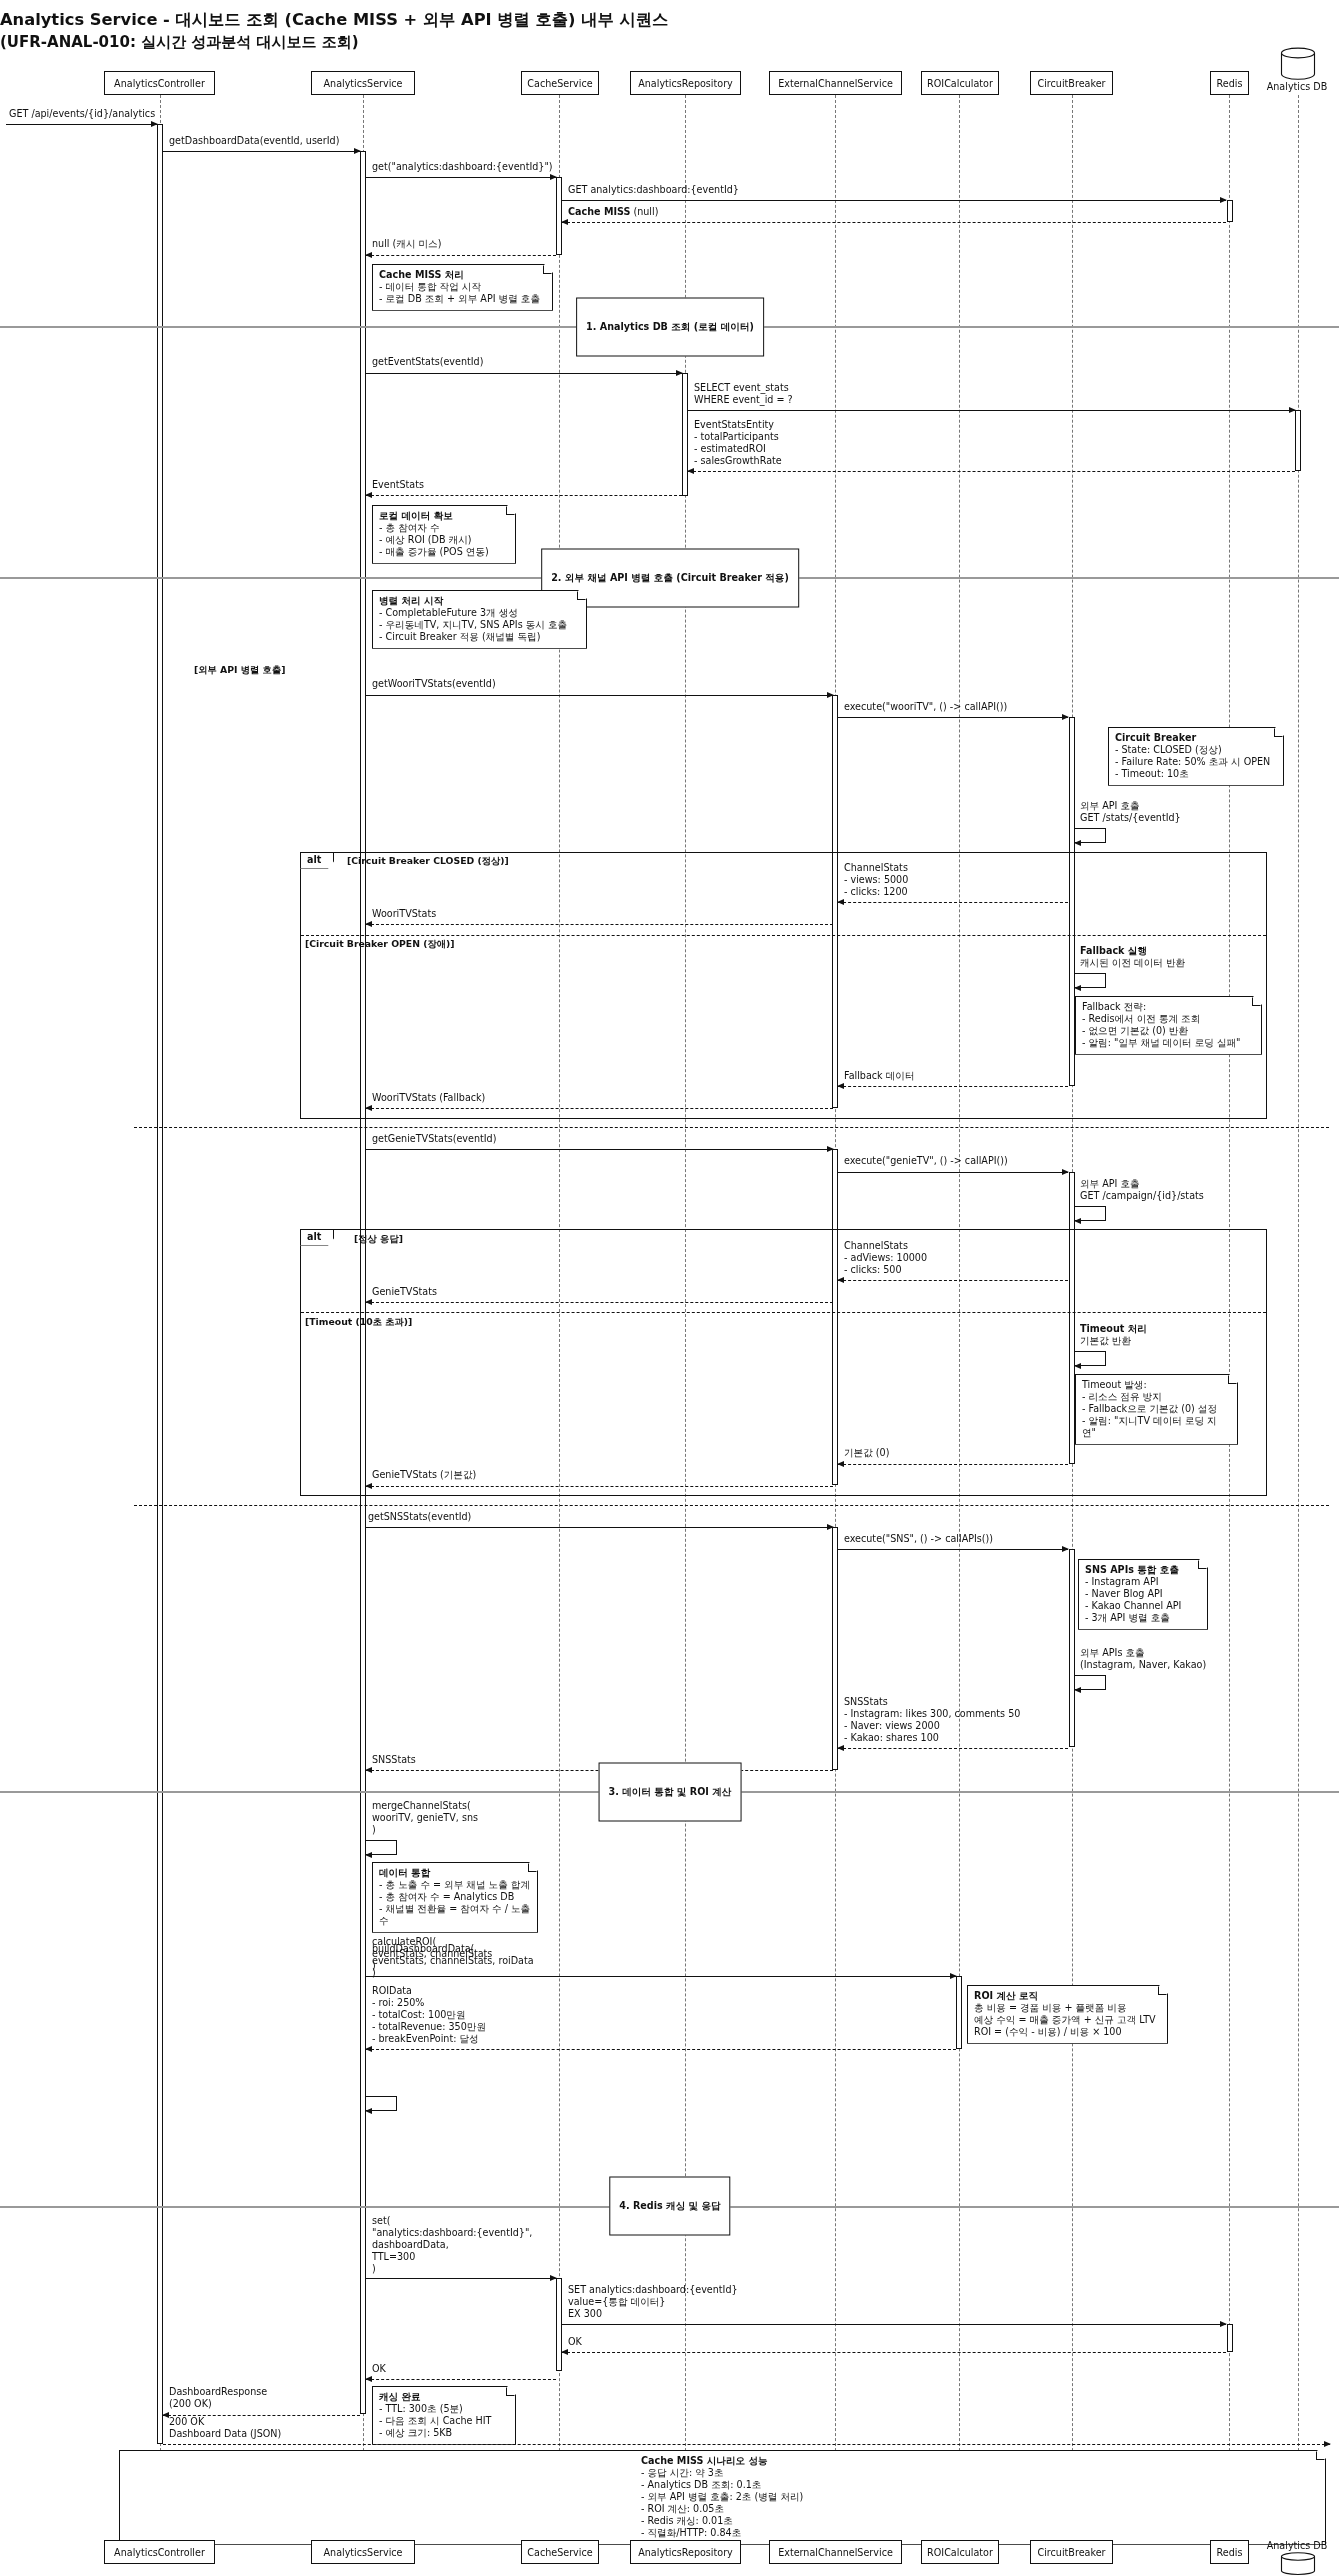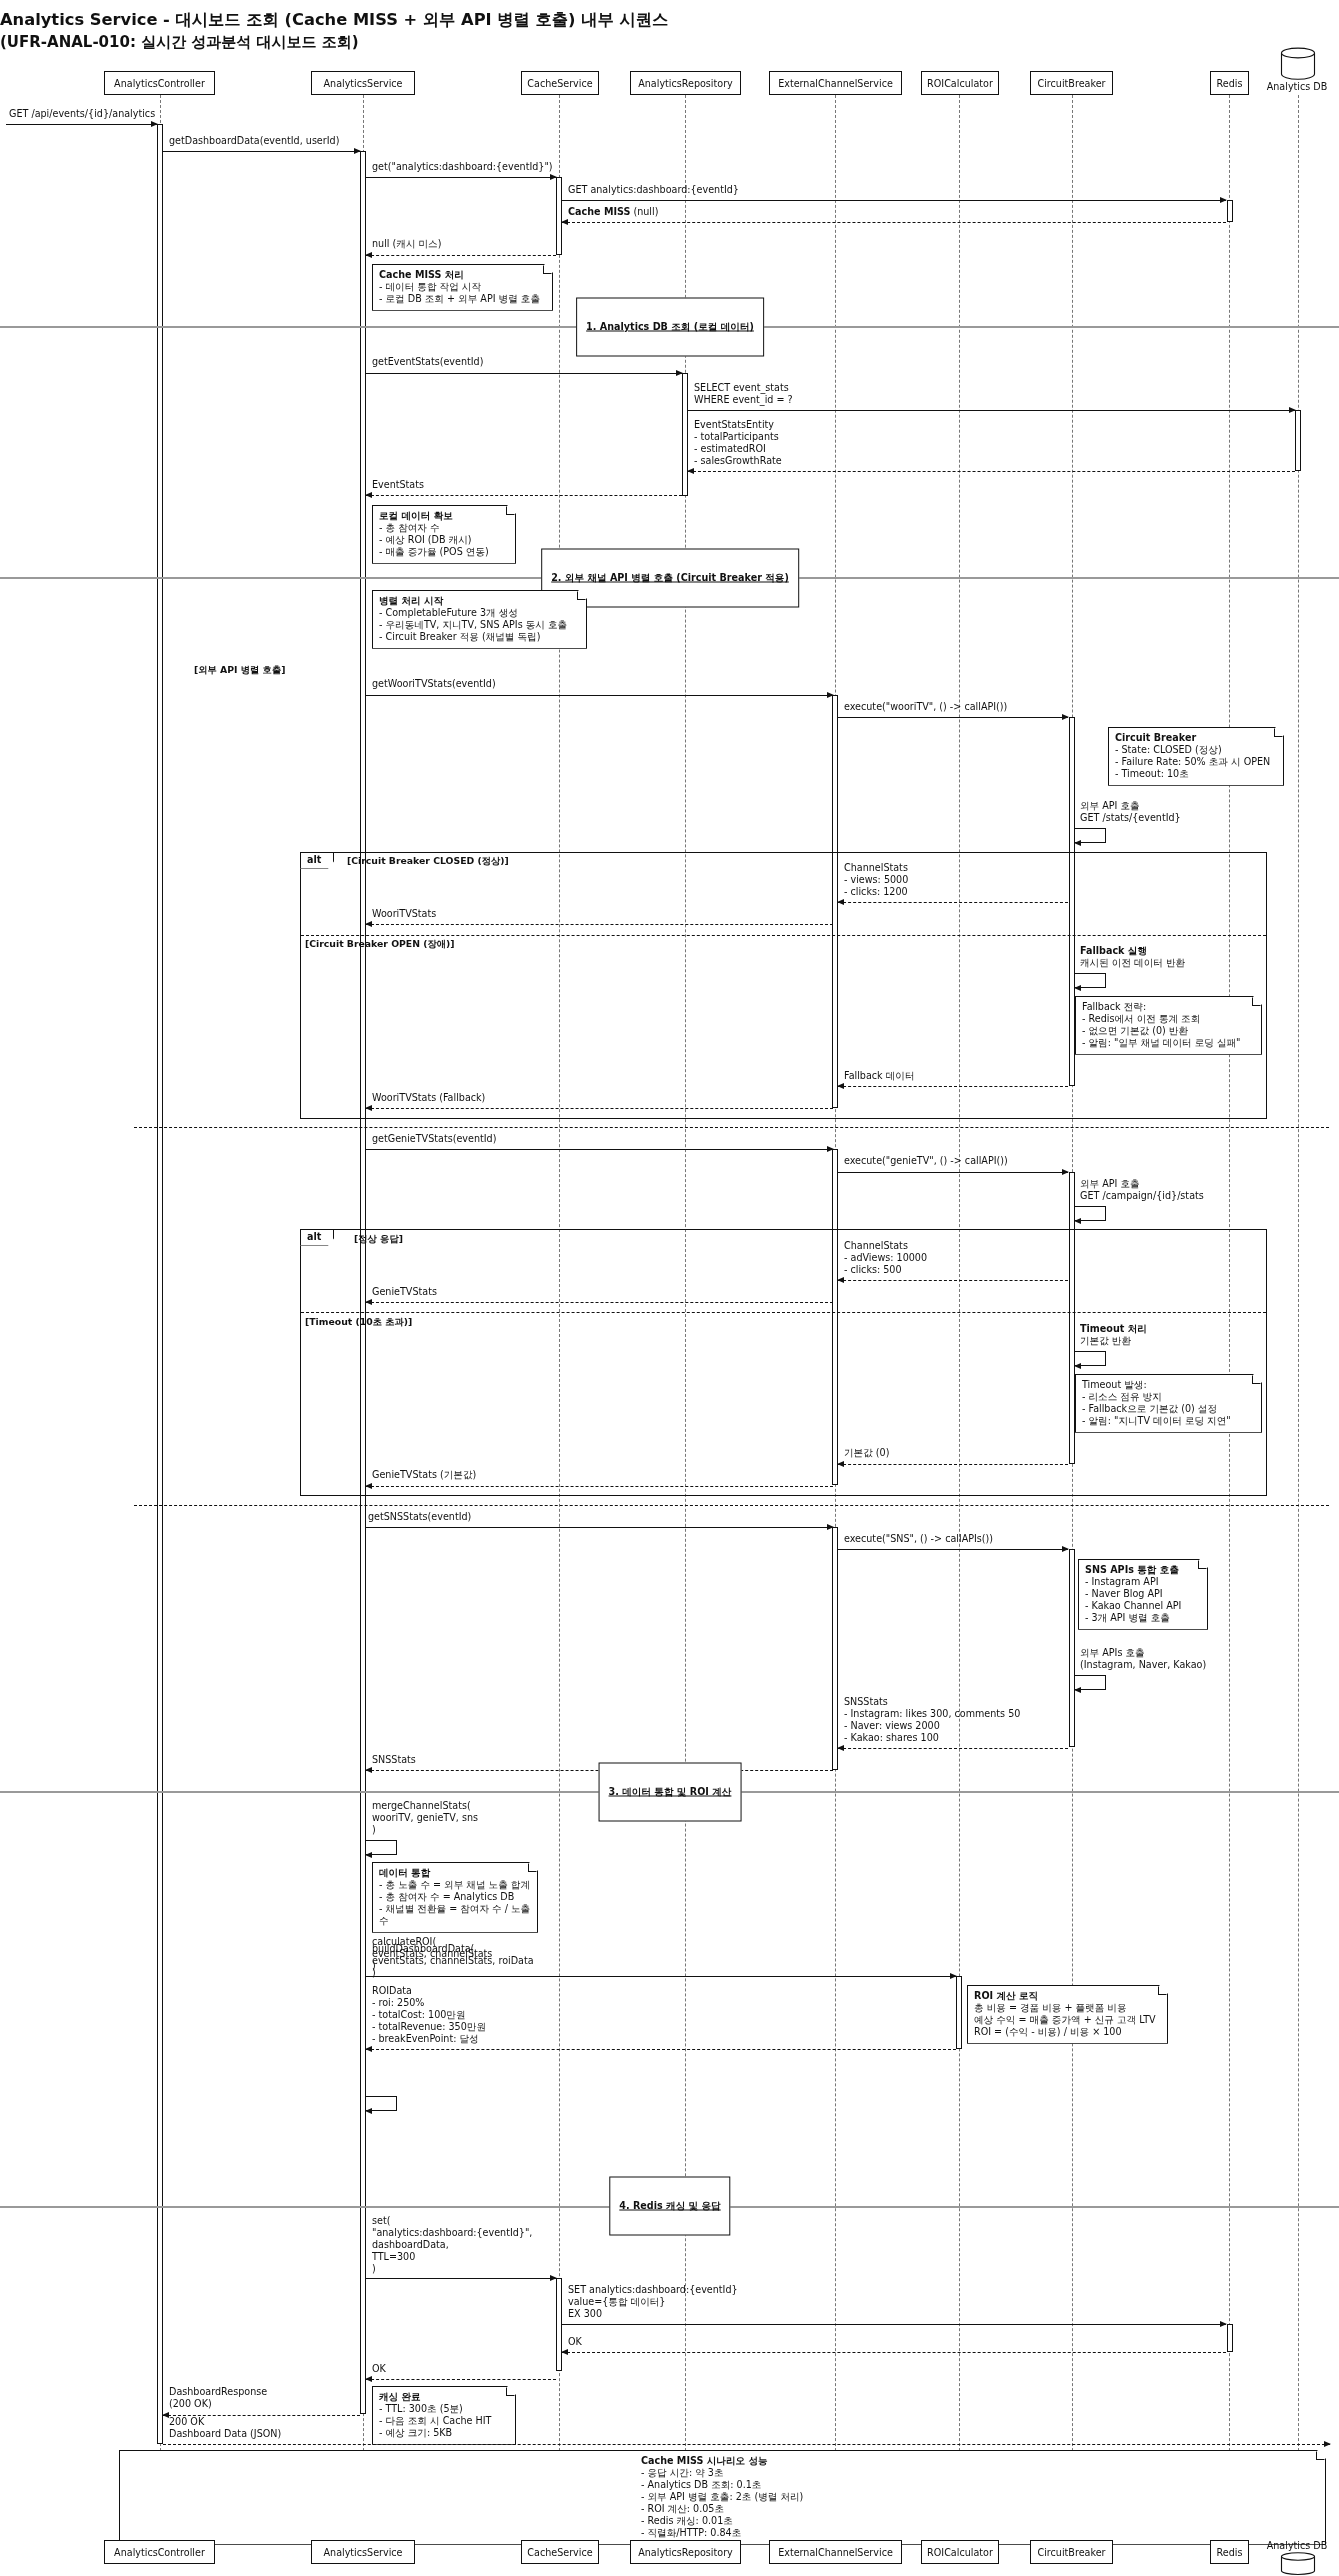--- a/index.html
+++ b/index.html
@@ -23,21 +23,21 @@
   .lbl{position:absolute;font-size:9.6px;line-height:12px;white-space:pre-line;}
   .note{position:absolute;border:0.7px solid #111;background:#fff;padding:3.7px 6.7px 4.4px 6px;font-size:9.6px;line-height:12px;
         box-sizing:border-box;clip-path:polygon(0 0,calc(100% - 9px) 0,100% 9px,100% 100%,0 100%);}
   .note .t{font-weight:bold;display:block;margin-bottom:0.7px;}
   .note .t.plain{font-weight:normal;}
   .note .l{display:block;}
   .fold{position:absolute;top:0;right:0;width:9px;height:9px;background:#fff;border-left:0.7px solid #111;border-bottom:0.7px solid #111;
         clip-path:polygon(0 0,100% 100%,0 100%);box-sizing:border-box;}
   .dvd{position:absolute;left:0;width:1340px;height:2.2px;border-top:0.7px solid #999;border-bottom:0.7px solid #999;background:#ddd;box-sizing:border-box;}
   .dvdlbl{position:absolute;left:50%;transform:translate(-50%,-50%);background:#fff;border:0.7px solid #111;
-          font-weight:bold;font-size:9.6px;padding:22px 9px;white-space:nowrap;text-decoration:underline;}
+          font-weight:bold;font-size:9.6px;padding:22px 9px;white-space:nowrap;}
   .frame{position:absolute;border:1.1px solid #111;box-sizing:border-box;}
   .ftag{position:absolute;top:-1.1px;left:-1.1px;background:#fff;border:1.1px solid #111;font-weight:bold;font-size:9.6px;
         padding:1.5px 12px 2.2px 6px;clip-path:polygon(0 0,100% 0,100% 55%,82% 100%,0 100%);}
   .cond{position:absolute;font-size:9.3px;font-weight:bold;white-space:nowrap;}
   .esep{position:absolute;height:0;border-top:0.7px dashed #111;}
   .psep{position:absolute;height:0;border-top:0.7px dashed #111;}
   .ctr{width:max-content;margin:0 auto;text-align:left;}
 </style>
 </head>
 <body>
@@ -275,21 +275,21 @@
     </div>
 
   <div class="esep" style="left:301px;top:1312px;width:965px"></div>
   <div class="cond" style="left:305px;top:1316px">[Timeout (10초 초과)]</div>
 
   <div class="lbl" style="left:1080px;top:1323px"><b style="display:block">Timeout 처리</b><span>기본값 반환</span></div>
   <div class="loop" style="left:1075px;top:1351px">
       <i class="ah l"></i>
     </div>
 
-  <div class="note" style="left:1075px;top:1374px;width:187px">
+  <div class="note" style="left:1075px;top:1374px;width:163px">
       <i class="fold"></i>
     <span class="t plain">Timeout 발생:</span>
     <span class="l">- 리소스 점유 방지</span>
     <span class="l">- Fallback으로 기본값 (0) 설정</span>
     <span class="l">- 알림: "지니TV 데이터 로딩 지연"</span>
   </div>
 
   <div class="lbl" style="left:844px;top:1447px">기본값 (0)</div>
   <div class="arr d" style="left:838px;top:1464px;width:230px">
       <i class="ah l"></i>

